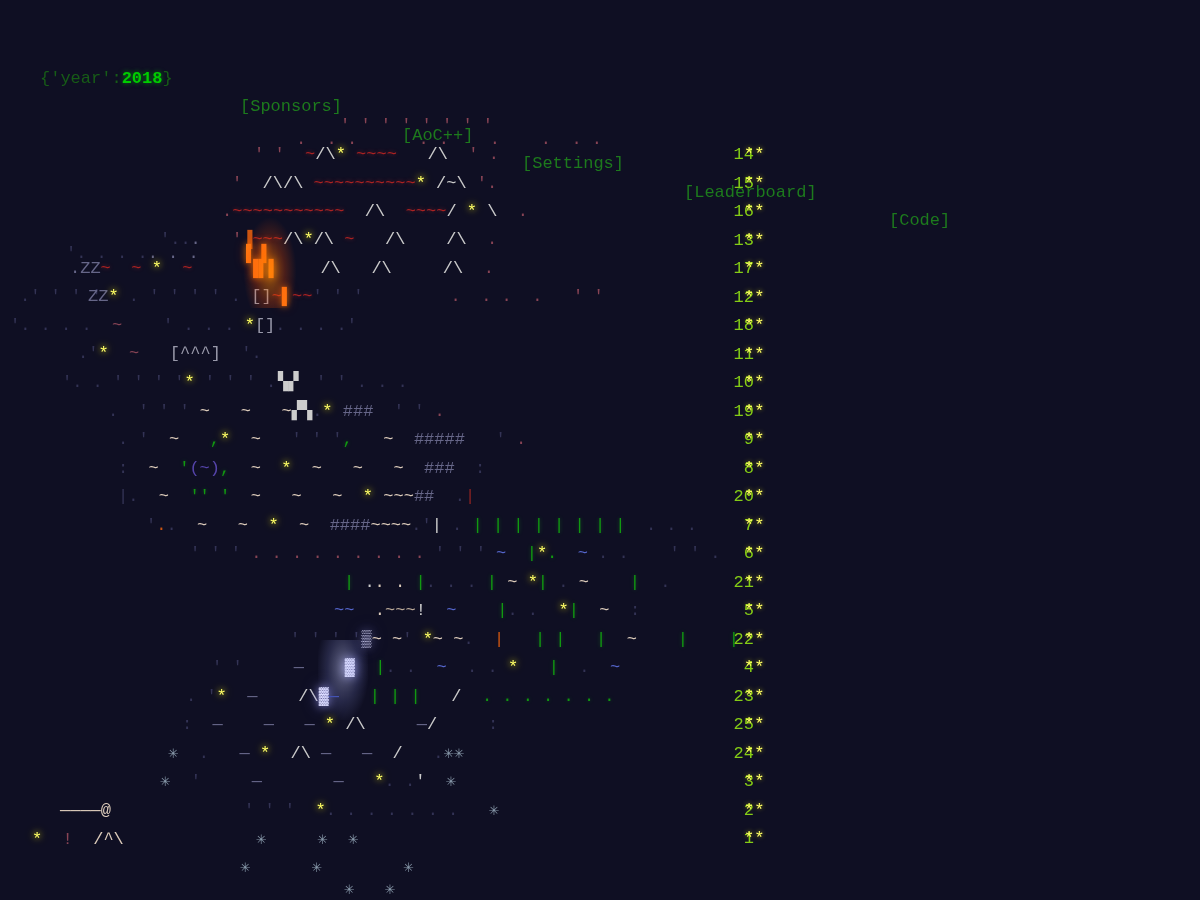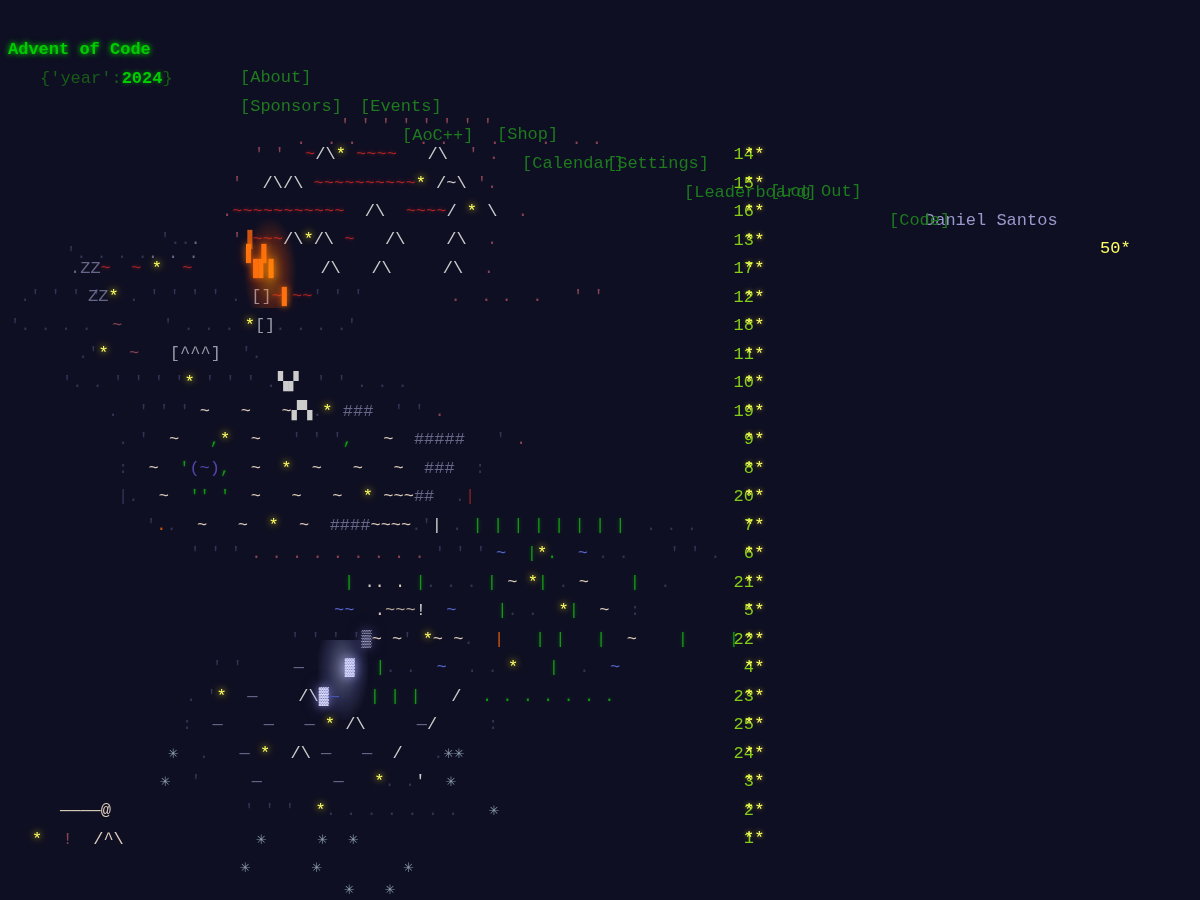--- a/index.html
+++ b/index.html
@@ -165,36 +165,26 @@
         rgba(160,170,255,0.16) 45%,
         rgba(120,130,255,0.0) 75%);
     z-index: 3;
   }
 </style>
 </head>
 <body>
 
 <div id="header">
 
-  <div class="hdr-row" id="hdr-row-1">
-    <span id="logo-title">Advent of Code</span>
-    <a class="nav-link" style="left:240px" href="#">[About]</a>
-    <a class="nav-link" style="left:360px" href="#">[Events]</a>
-    <a class="nav-link" style="left:497px" href="#">[Shop]</a>
-    <a class="nav-link" style="left:607px" href="#">[Settings]</a>
-    <a class="nav-link" style="left:770px" href="#">[Log Out]</a>
-    <span id="user-name" style="left:925px">Daniel Santos</span>
-    <span id="user-stars" style="left:1100px">50*</span>
-  </div>
 
   <div class="hdr-row" id="hdr-row-2">
-    <span id="logo-year"><span>{'year':</span><span class="yr">2024</span><span>}</span></span>
+    <span id="logo-year"><span>{'year':</span><span class="yr">2018</span><span>}</span></span>
     <a class="nav-link" style="left:240px" href="#">[Sponsors]</a>
     <a class="nav-link" style="left:402px" href="#">[AoC++]</a>
-    <a class="nav-link" style="left:522px" href="#">[Calendar]</a>
+    <a class="nav-link" style="left:522px" href="#">[Settings]</a>
     <a class="nav-link" style="left:684px" href="#">[Leaderboard]</a>
     <a class="nav-link" style="left:889px" href="#">[Code]</a>
   </div>
 
 </div>
 
 <div id="calendar">
 
   
   <div id="flame-glow"></div>

